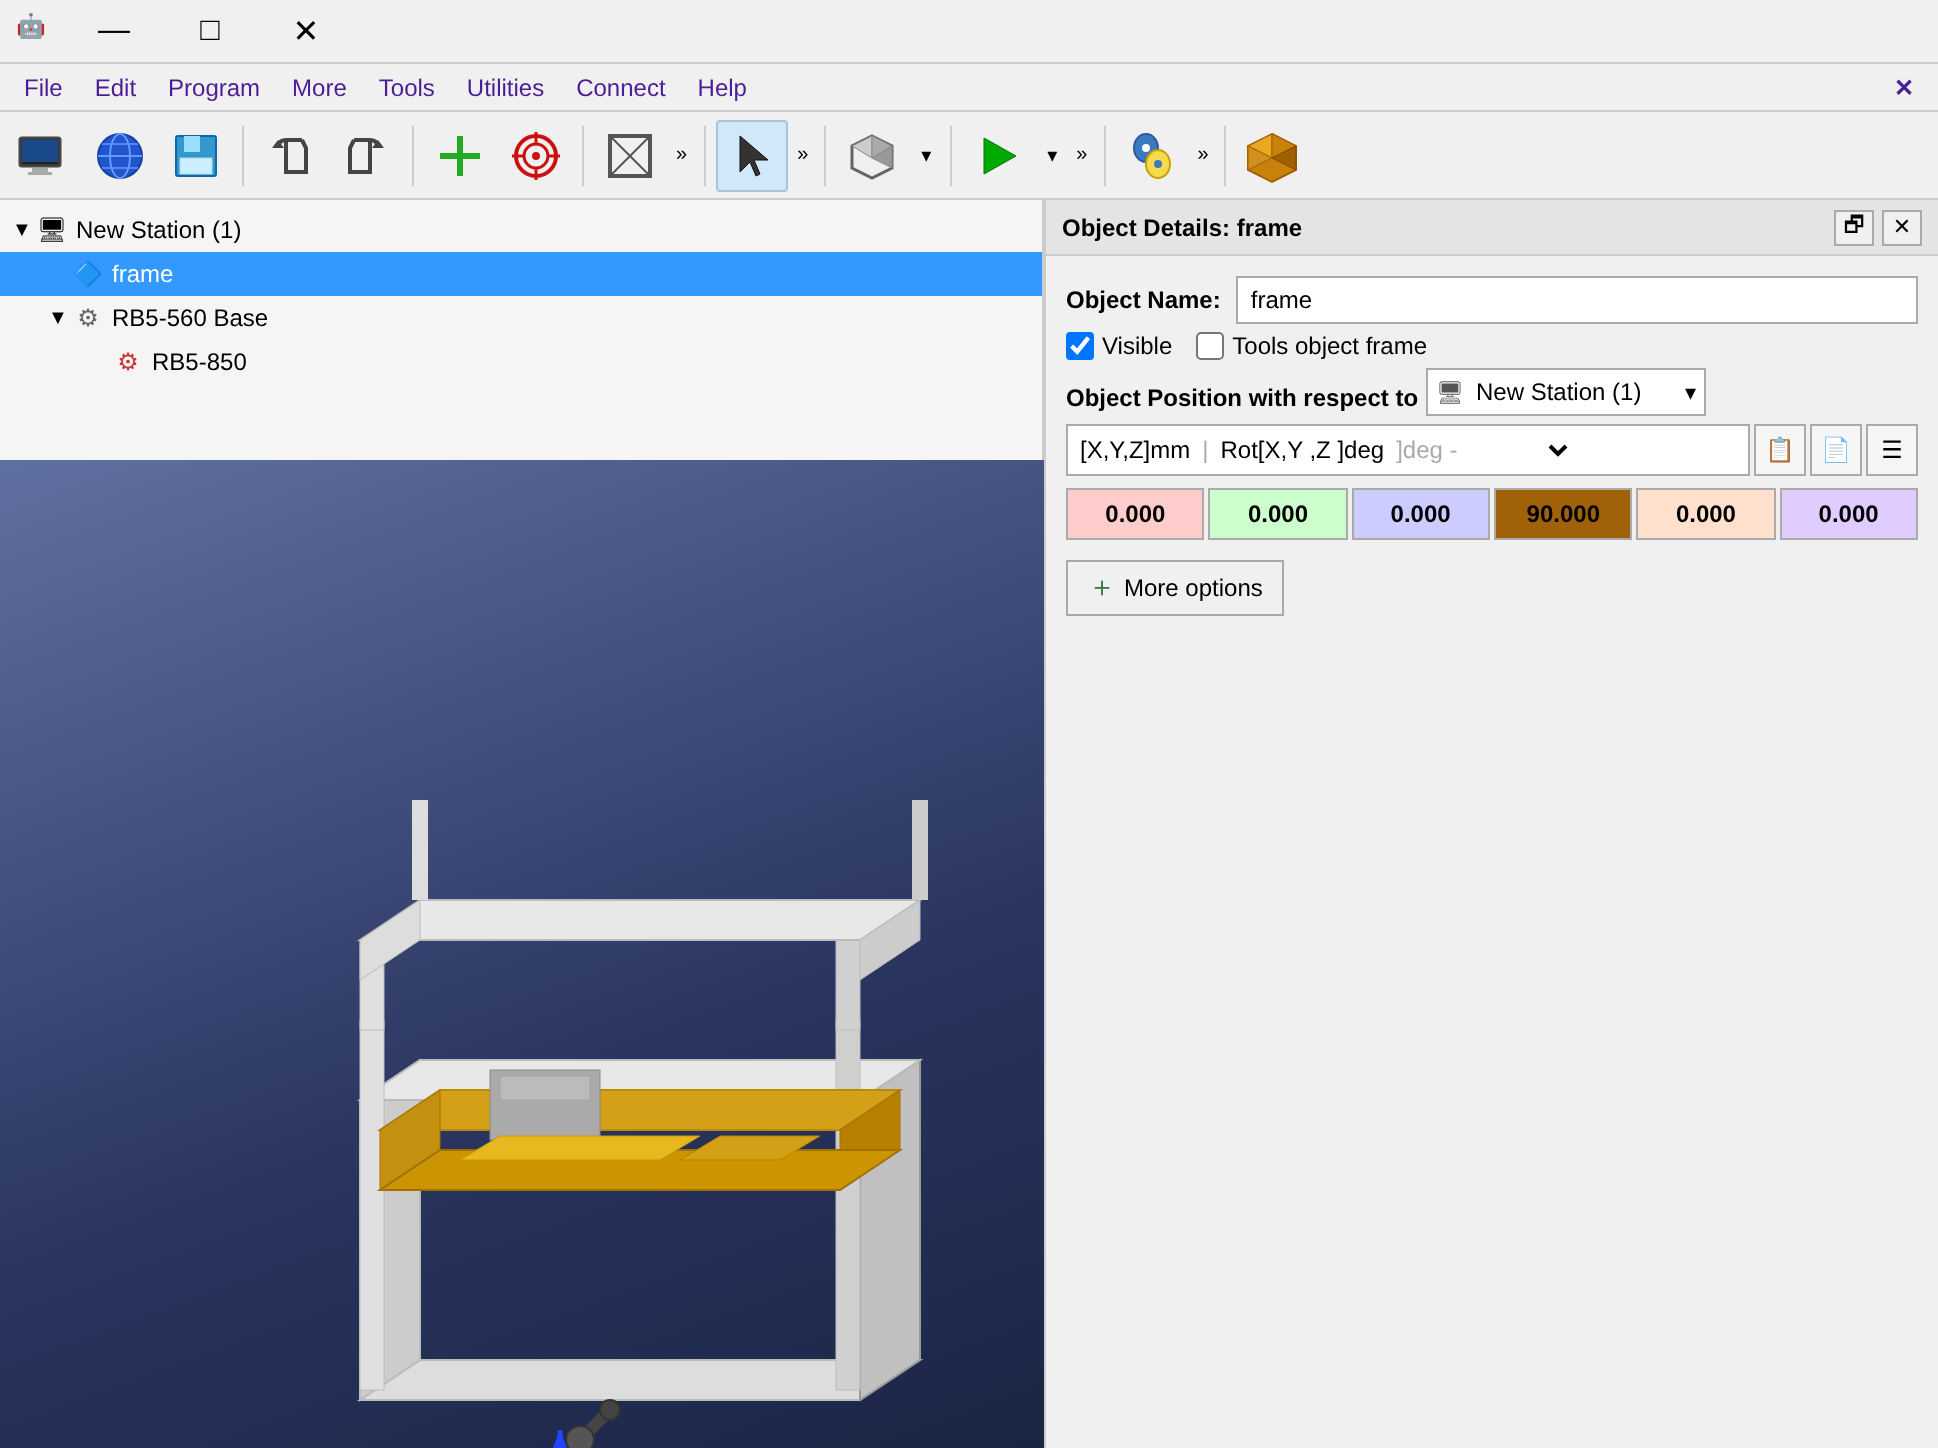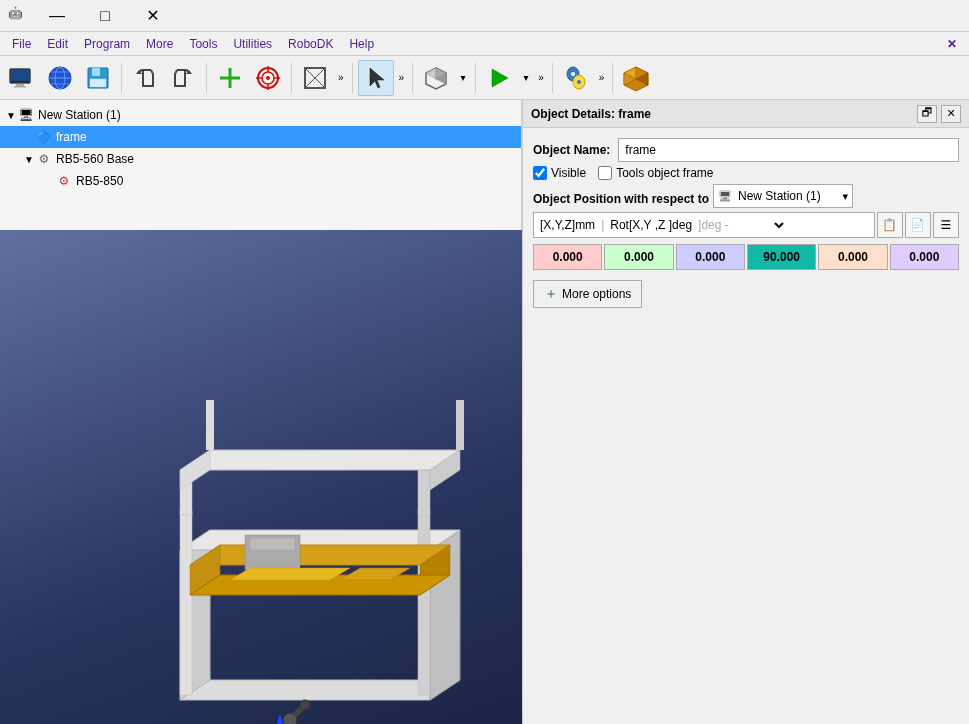--- a/index.html
+++ b/index.html
@@ -175,21 +175,21 @@
       flex: 1;
       height: 26px;
       border: 1px solid #aaa;
       display: flex; align-items: center; justify-content: center;
       font-size: 12px;
       font-weight: bold;
     }
     .coord-cell.red { background: #ffcccc; }
     .coord-cell.green { background: #ccffcc; }
     .coord-cell.blue { background: #ccccff; }
-    .coord-cell.yellow { background: #14b8a6; }
+    .coord-cell.yellow { background: #a16207; }
     .coord-cell.orange { background: #ffe0cc; }
     .coord-cell.purple { background: #e0ccff; }
 
     .more-options-btn {
       height: 28px;
       border: 1px solid #aaa;
       background: #f0f0f0;
       cursor: pointer;
       display: flex; align-items: center; gap: 4px;
       padding: 0 10px;
@@ -223,21 +223,21 @@
   </div>
 </div>
 
 <div class="menu-bar">
   <div class="menu-item">File</div>
   <div class="menu-item">Edit</div>
   <div class="menu-item">Program</div>
   <div class="menu-item">More</div>
   <div class="menu-item">Tools</div>
   <div class="menu-item">Utilities</div>
-  <div class="menu-item">RoboDK</div>
+  <div class="menu-item">Connect</div>
   <div class="menu-item">Help</div>
   <div style="flex:1"></div>
   <div class="menu-item" style="font-weight:bold;">✕</div>
 </div>
 
 <div class="toolbar">
 
   <button class="toolbar-btn icon-monitor" title="Monitor">
     <svg width="28" height="22" viewBox="0 0 28 22">
         <rect x="2" y="2" width="20" height="14" rx="1" fill="#222" stroke="#444" stroke-width="1.5"></rect>

